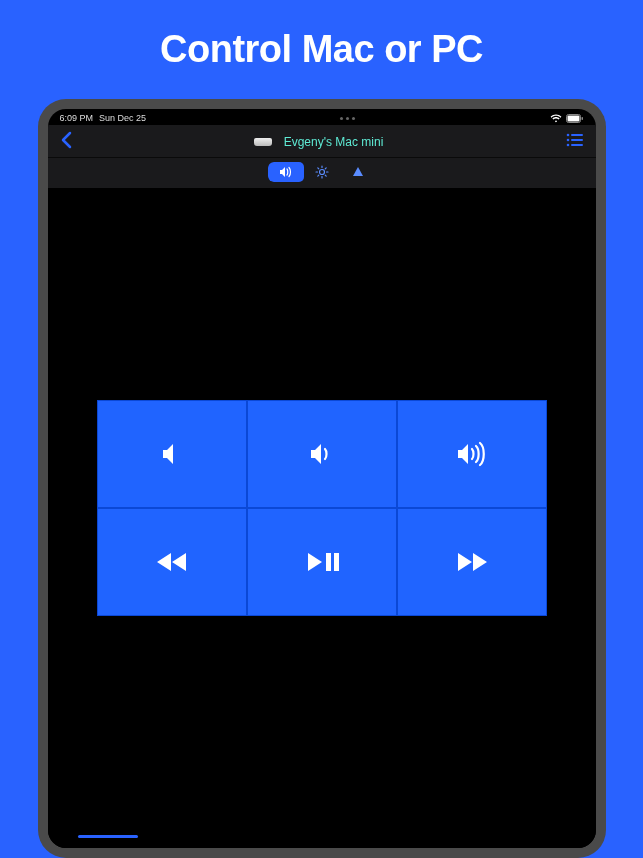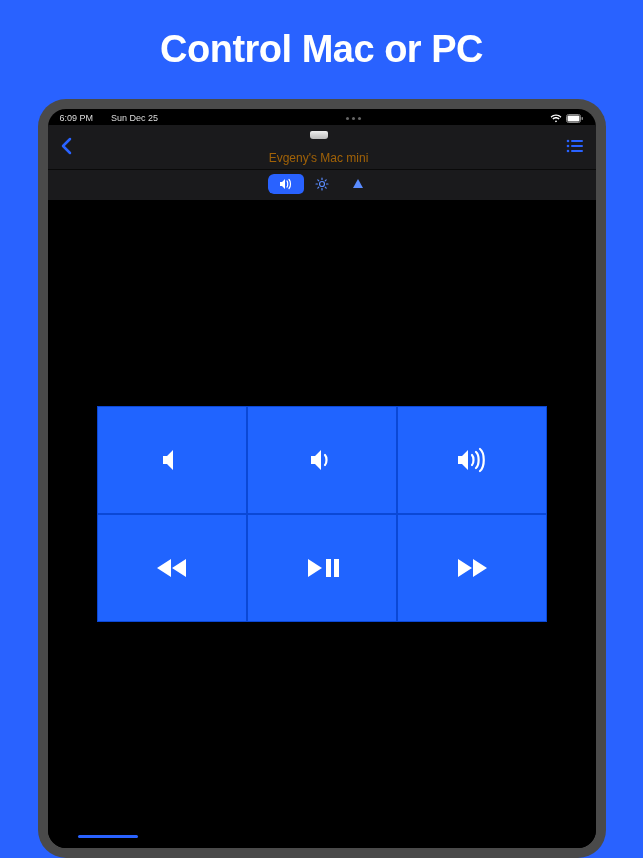--- a/index.html
+++ b/index.html
@@ -41,36 +41,36 @@
       position: relative;
     }
     .status-bar {
       display: flex;
       justify-content: space-between;
       align-items: center;
       padding: 4px 12px 2px 12px;
       font-size: 9px;
       color: #ddd;
     }
-    .status-left { display: flex; gap: 18px; align-items: center; }
+    .status-left { display: flex; gap: 6px; align-items: center; }
     .status-right { display: flex; gap: 4px; align-items: center; }
     .status-center { display:flex; gap:3px;}
     .dot { width:3px; height:3px; background:#666; border-radius:50%;}
     .wifi-icon svg, .battery-icon svg { display:block; }
 
     .nav-bar {
       display: flex;
       justify-content: space-between;
       align-items: center;
       padding: 6px 8px 4px 8px;
       background: #1a1a1c;
       border-bottom: 1px solid #0a0a0a;
     }
     .back-btn { color: #2962ff; padding: 0 4px; }
-    .nav-title-wrap { display:flex; align-items:center; gap:12px; color:#a16207; font-size:12px; font-weight:500;flex-direction:column;}
+    .nav-title-wrap { display:flex; align-items:center; gap:12px; color:#5eead4; font-size:12px; font-weight:500;}
     .mac-mini-icon { width:18px; height:8px; background: linear-gradient(#eee,#bbb); border-radius:2px 2px 3px 3px; }
     .list-btn { color:#2962ff; padding:0 4px; }
 
     .segmented {
       display:flex;
       justify-content:center;
       padding: 4px 0 6px 0;
       background:#1a1a1c;
     }
     .seg-group {

